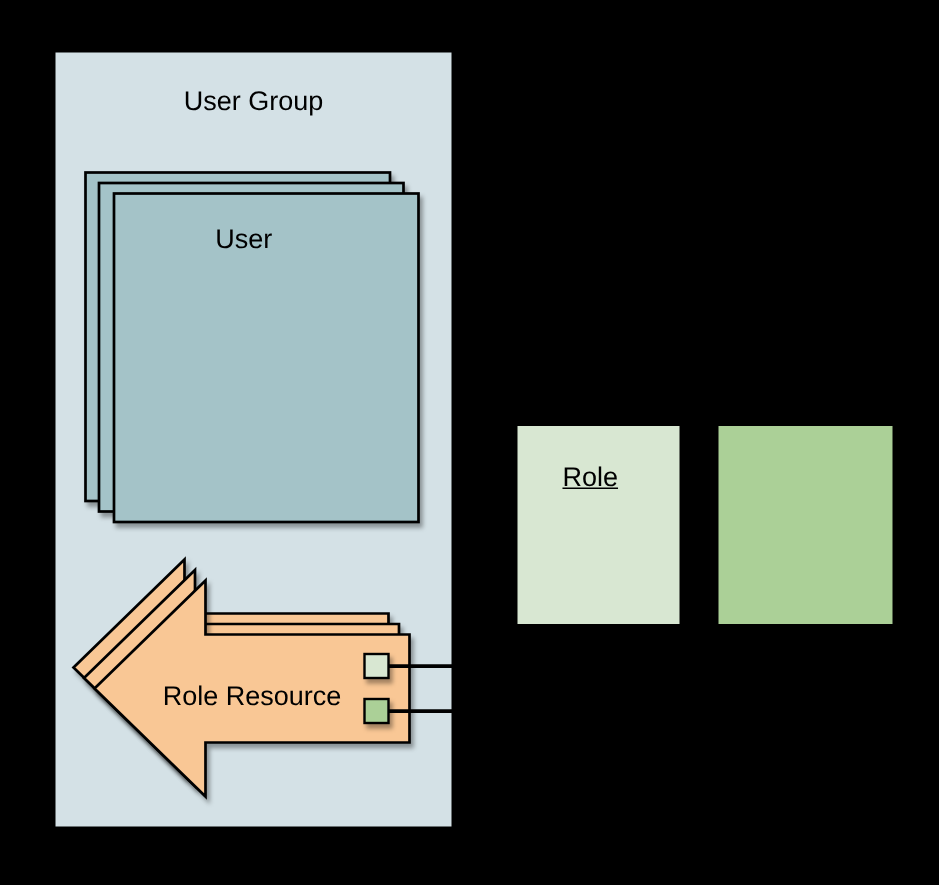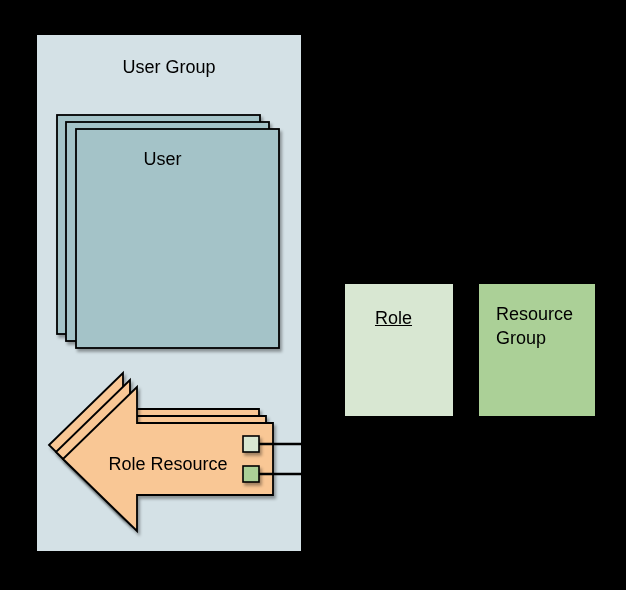--- a/index.html
+++ b/index.html
@@ -60,14 +60,13 @@
   </svg>
 
   <div class="label center lbl-user-group">User Group</div>
 
   <div class="label center lbl-user">User</div>
 
   <div class="label center lbl-role-binding">Role Resource</div>
 
   <div class="label center lbl-role">Role</div>
 
-  <div class="label wrap lbl-resource">Resource Group</div>
 </div>
 
 </body></html>

